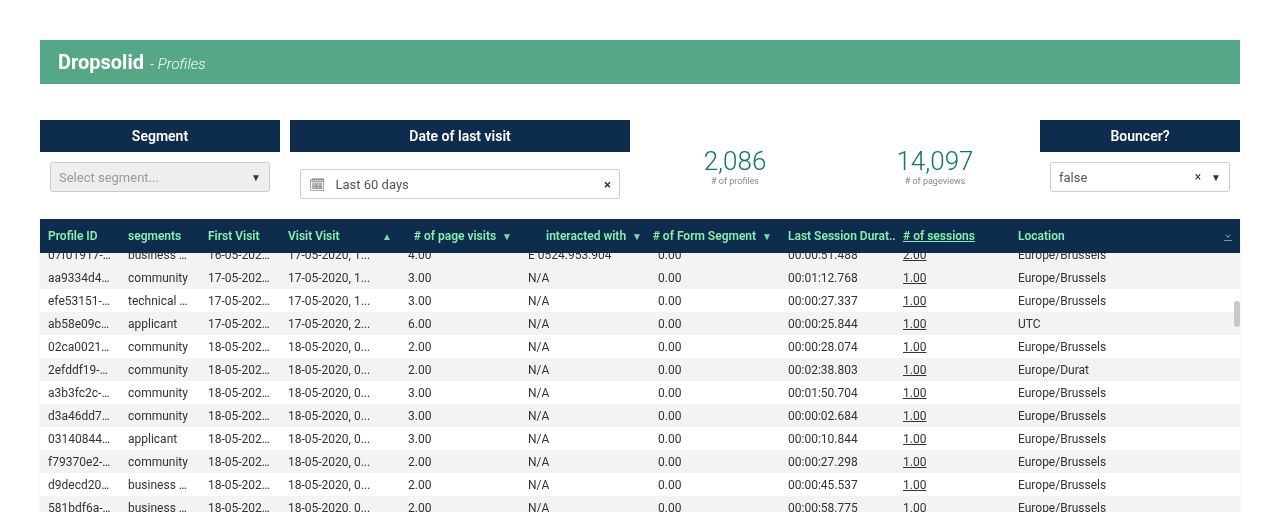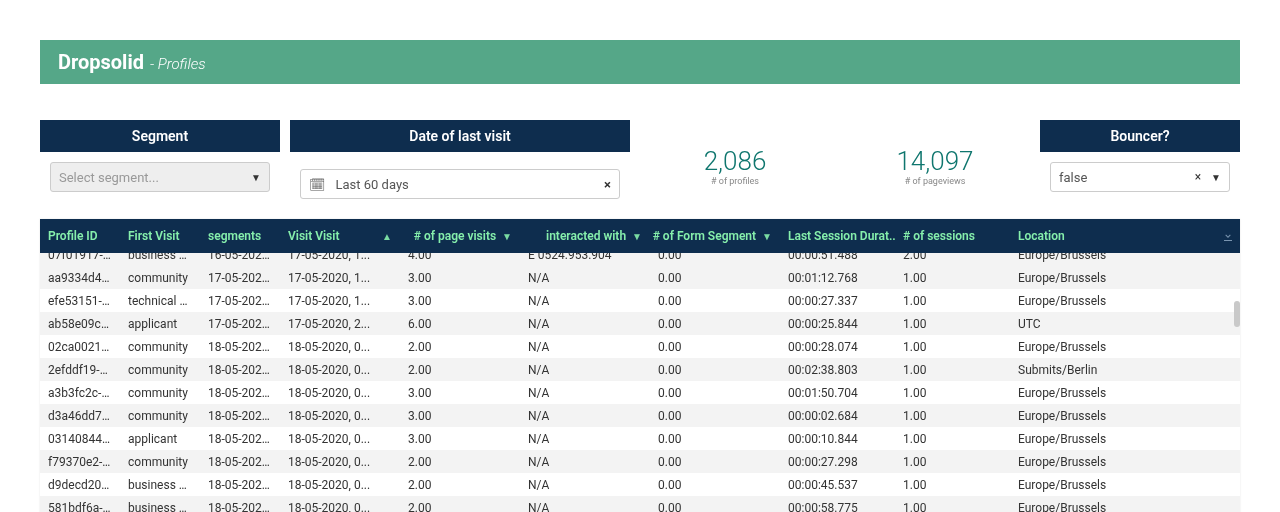--- a/index.html
+++ b/index.html
@@ -130,21 +130,21 @@
   .tbody .tr:nth-child(even) { background: #f3f3f3; }
   .tbody .tr:first-child { background: #f3f3f3; }
   .c-profile   { width: 80px; }
   .c-segments  { width: 80px; }
   .c-first     { width: 80px; }
   .c-last      { width: 80px; }
   .c-interact  { width: 80px; }
   .c-interact2 { width: 90px; }
   .c-form2     { width: 90px; }
   .c-session   { width: 115px; }
-  .c-sessions  { width: 115px; }
+  .c-sessions  { width: 115px; text-decoration: underline; }
   .c-location  { flex: 1; }
   .download-cell {
     width: 24px;
     display:flex; align-items:center; justify-content:center;
     color:#7a95b0;
   }
   .scrollbar-thumb {
     position:absolute;
     right:0;
     top:48px;
@@ -219,25 +219,25 @@
       </div>
     </div>
 
   </div>
 
   <div class="table-wrap">
     <div class="thead">
       <div class="th c-profile">
           <span>Profile ID</span>
         </div>
+      <div class="th c-segments">
+          <span>segments</span>
+        </div>
       <div class="th c-first">
           <span>First Visit</span>
-        </div>
-      <div class="th c-segments">
-          <span>segments</span>
         </div>
       <div class="th c-last" style="width:120px; justify-content:space-between;">
           <span>Visit Visit</span>
           <span class="sort-icon">▲</span>
         </div>
       <div class="th c-interact" style="width:120px; justify-content:flex-end; gap:6px;">
           <span># of page visits</span>
           <span class="sort-icon">▼</span>
         </div>
       <div class="th c-interact2" style="width:130px; justify-content:flex-end; gap:6px;">
@@ -334,21 +334,21 @@
           <div class="tr">
             <div class="td c-profile">2efddf19-a93...</div>
             <div class="td c-segments">community</div>
             <div class="td c-first">18-05-2020, 0...</div>
             <div class="td" style="width:120px">18-05-2020, 0...</div>
             <div class="td" style="width:120px">2.00</div>
             <div class="td" style="width:130px">N/A</div>
             <div class="td" style="width:130px">0.00</div>
             <div class="td c-session">00:02:38.803</div>
             <div class="td c-sessions">1.00</div>
-            <div class="td c-location">Submits/Berlin</div>
+            <div class="td c-location">Europe/Durat</div>
             <div class="download-cell"></div>
           </div>
           <div class="tr">
             <div class="td c-profile">a3b3fc2c-01d...</div>
             <div class="td c-segments">community</div>
             <div class="td c-first">18-05-2020, 0...</div>
             <div class="td" style="width:120px">18-05-2020, 0...</div>
             <div class="td" style="width:120px">3.00</div>
             <div class="td" style="width:130px">N/A</div>
             <div class="td" style="width:130px">0.00</div>

